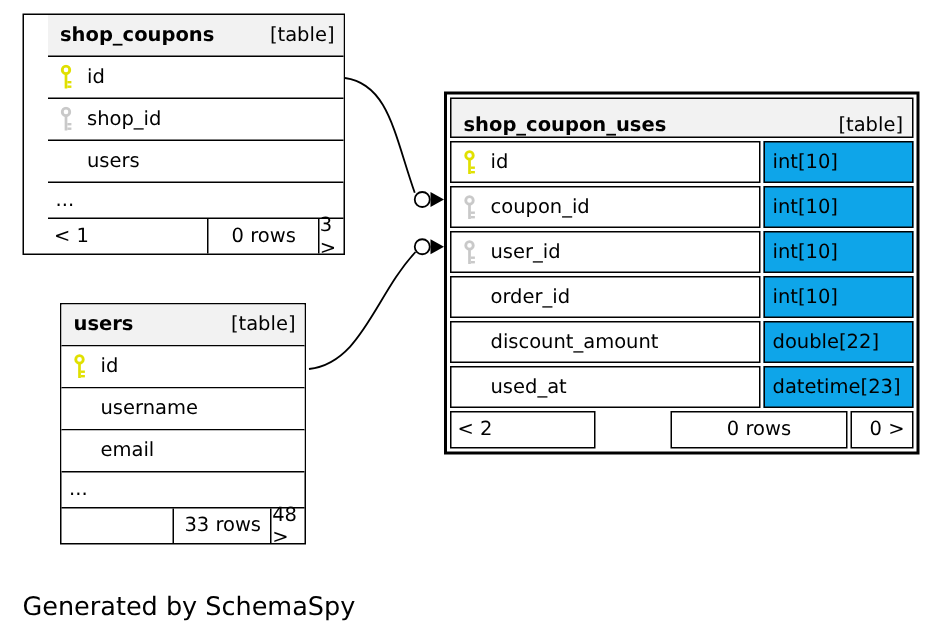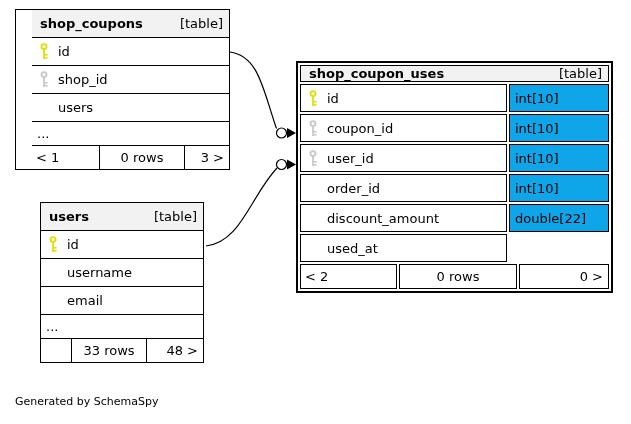--- a/index.html
+++ b/index.html
@@ -32,21 +32,21 @@
   }
   .tbl-side .tdots {
     height: 24px; border-bottom: 1px solid #000;
     display: flex; align-items: center; padding-left: 5px; box-sizing: border-box;
   }
   .tbl-side .tfoot { height: 23px; display: flex; }
 
   
   .tbl-focus { border: 2px solid #000; padding: 2px; }
   .tbl-focus .thead {
-    height: 17px; background: var(--hdr); border: 1px solid #000;
+    height: 27px; background: var(--hdr); border: 1px solid #000;
     display: flex; align-items: flex-end; justify-content: space-between;
     padding: 0 6px 0 8px; box-sizing: border-box;
   }
   .tbl-focus .trow { display: flex; gap: 2px; margin-top: 2px; height: 28px; }
   .tbl-focus .cell-name {
     width: 207px; box-sizing: border-box; border: 1px solid #000;
     display: flex; align-items: center; padding-left: 7px; background: #fff;
   }
   .tbl-focus .cell-type {
     flex: 1; box-sizing: border-box; border: 1px solid #000;
@@ -60,25 +60,25 @@
 
   .kcell { width: 10px; margin-right: 9px; display: inline-flex; }
   .key-svg { display: block; }
   .key-primary circle { stroke: var(--pk); }
   .key-primary rect   { fill:   var(--pk); }
   .key-secondary circle { stroke: var(--fk); }
   .key-secondary rect   { fill:   var(--fk); }
 
   .fcell { display: flex; align-items: center; box-sizing: border-box; }
   .f-left  { justify-content: flex-start; padding-left: 4px; }
-  .f-mid   { justify-content: center; }
+  .f-mid   { justify-content: center; margin-left: 48px; }
   .f-right { justify-content: flex-end; padding-right: 5px; }
   .tbl-side .fcell + .fcell { border-left: 1px solid #000; }
 
-  #note { position: absolute; left: 15px; top: 395px; font-size: 11px; }
+  #note { position: absolute; left: 15px; top: 395px; font-size: 17px; }
 </style>
 </head>
 <body>
 
 <div id="canvas">
 
   <svg id="wires" viewBox="0 0 631 424" xmlns="http://www.w3.org/2000/svg">
     <g>
       <path d="M 230 52 C 259 56, 263 90, 276.5 128.5" fill="none" stroke="#000" stroke-width="1.2"></path>
       <polygon points="296,133 287,128 287,138" fill="#000"></polygon>
@@ -195,20 +195,21 @@
         <span>discount_amount</span>
       </div>
       <div class="cell-type">double[22]</div>
     </div>
 
     <div class="trow">
       <div class="cell-name">
         <span class="kcell"></span>
         <span>used_at</span>
       </div>
+      <div class="cell-type">datetime[23]</div>
     </div>
 
     <div class="tfoot">
       <span class="fcell f-left" style="width:97px;">&lt; 2</span>
       <span class="fcell f-mid" style="width:118px;">0 rows</span>
       <span class="fcell f-right" style="flex:1;">0 &gt;</span>
     </div>
   </div>
 
   <div class="tbl tbl-side" style="left:40px; top:202px; width:164px;">

